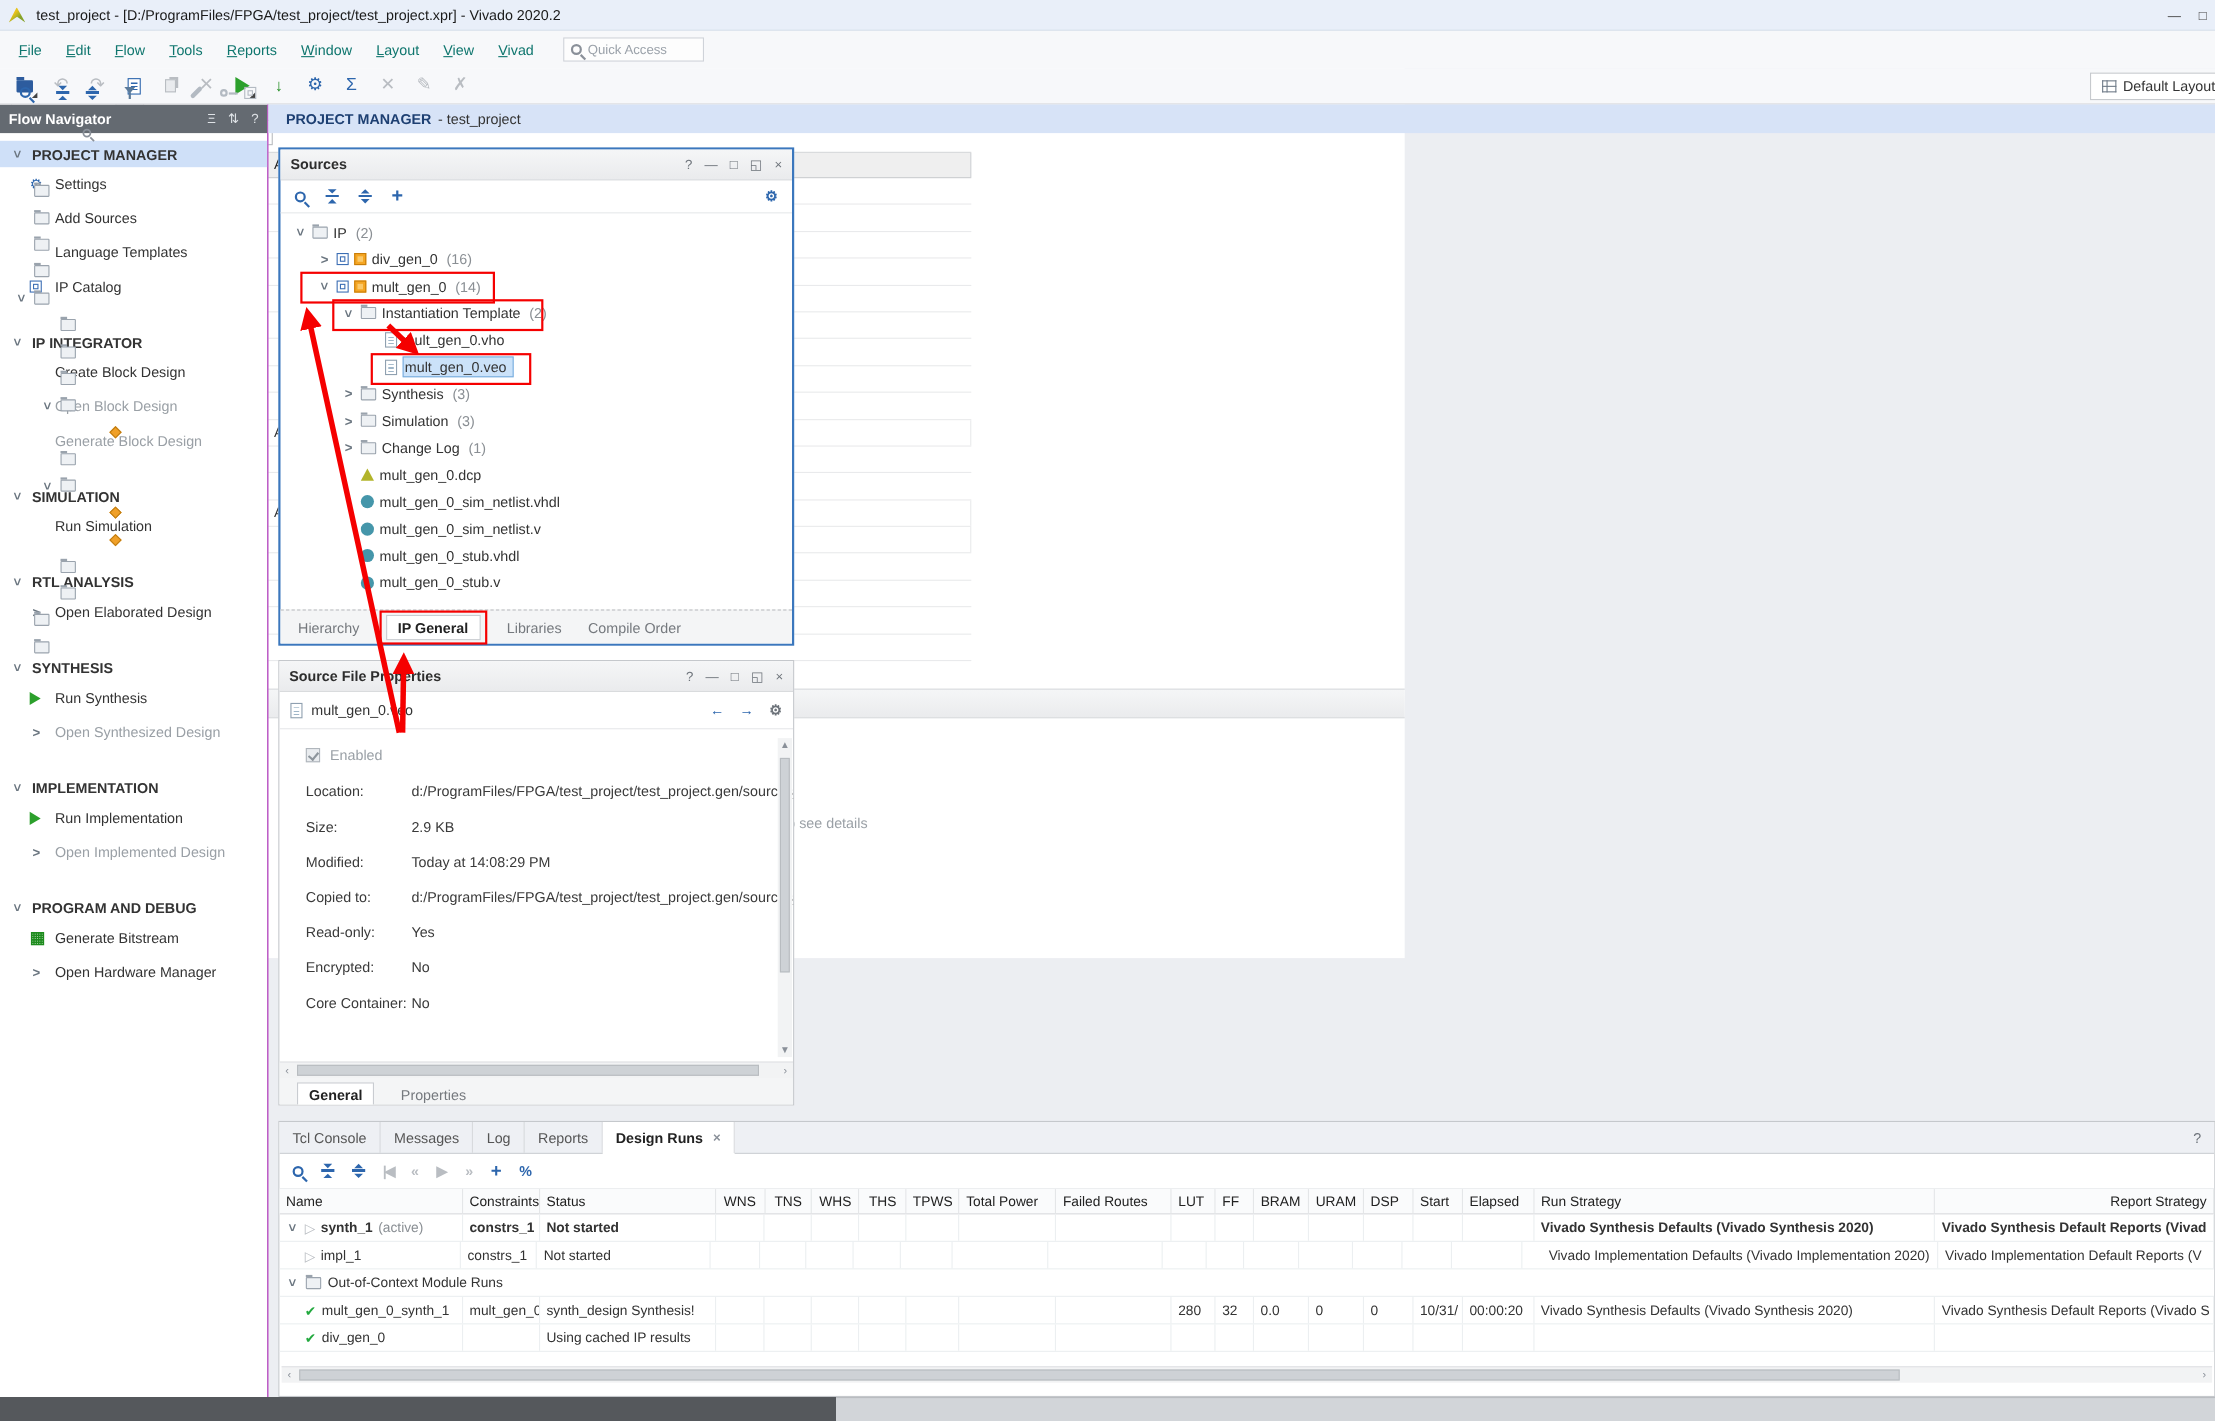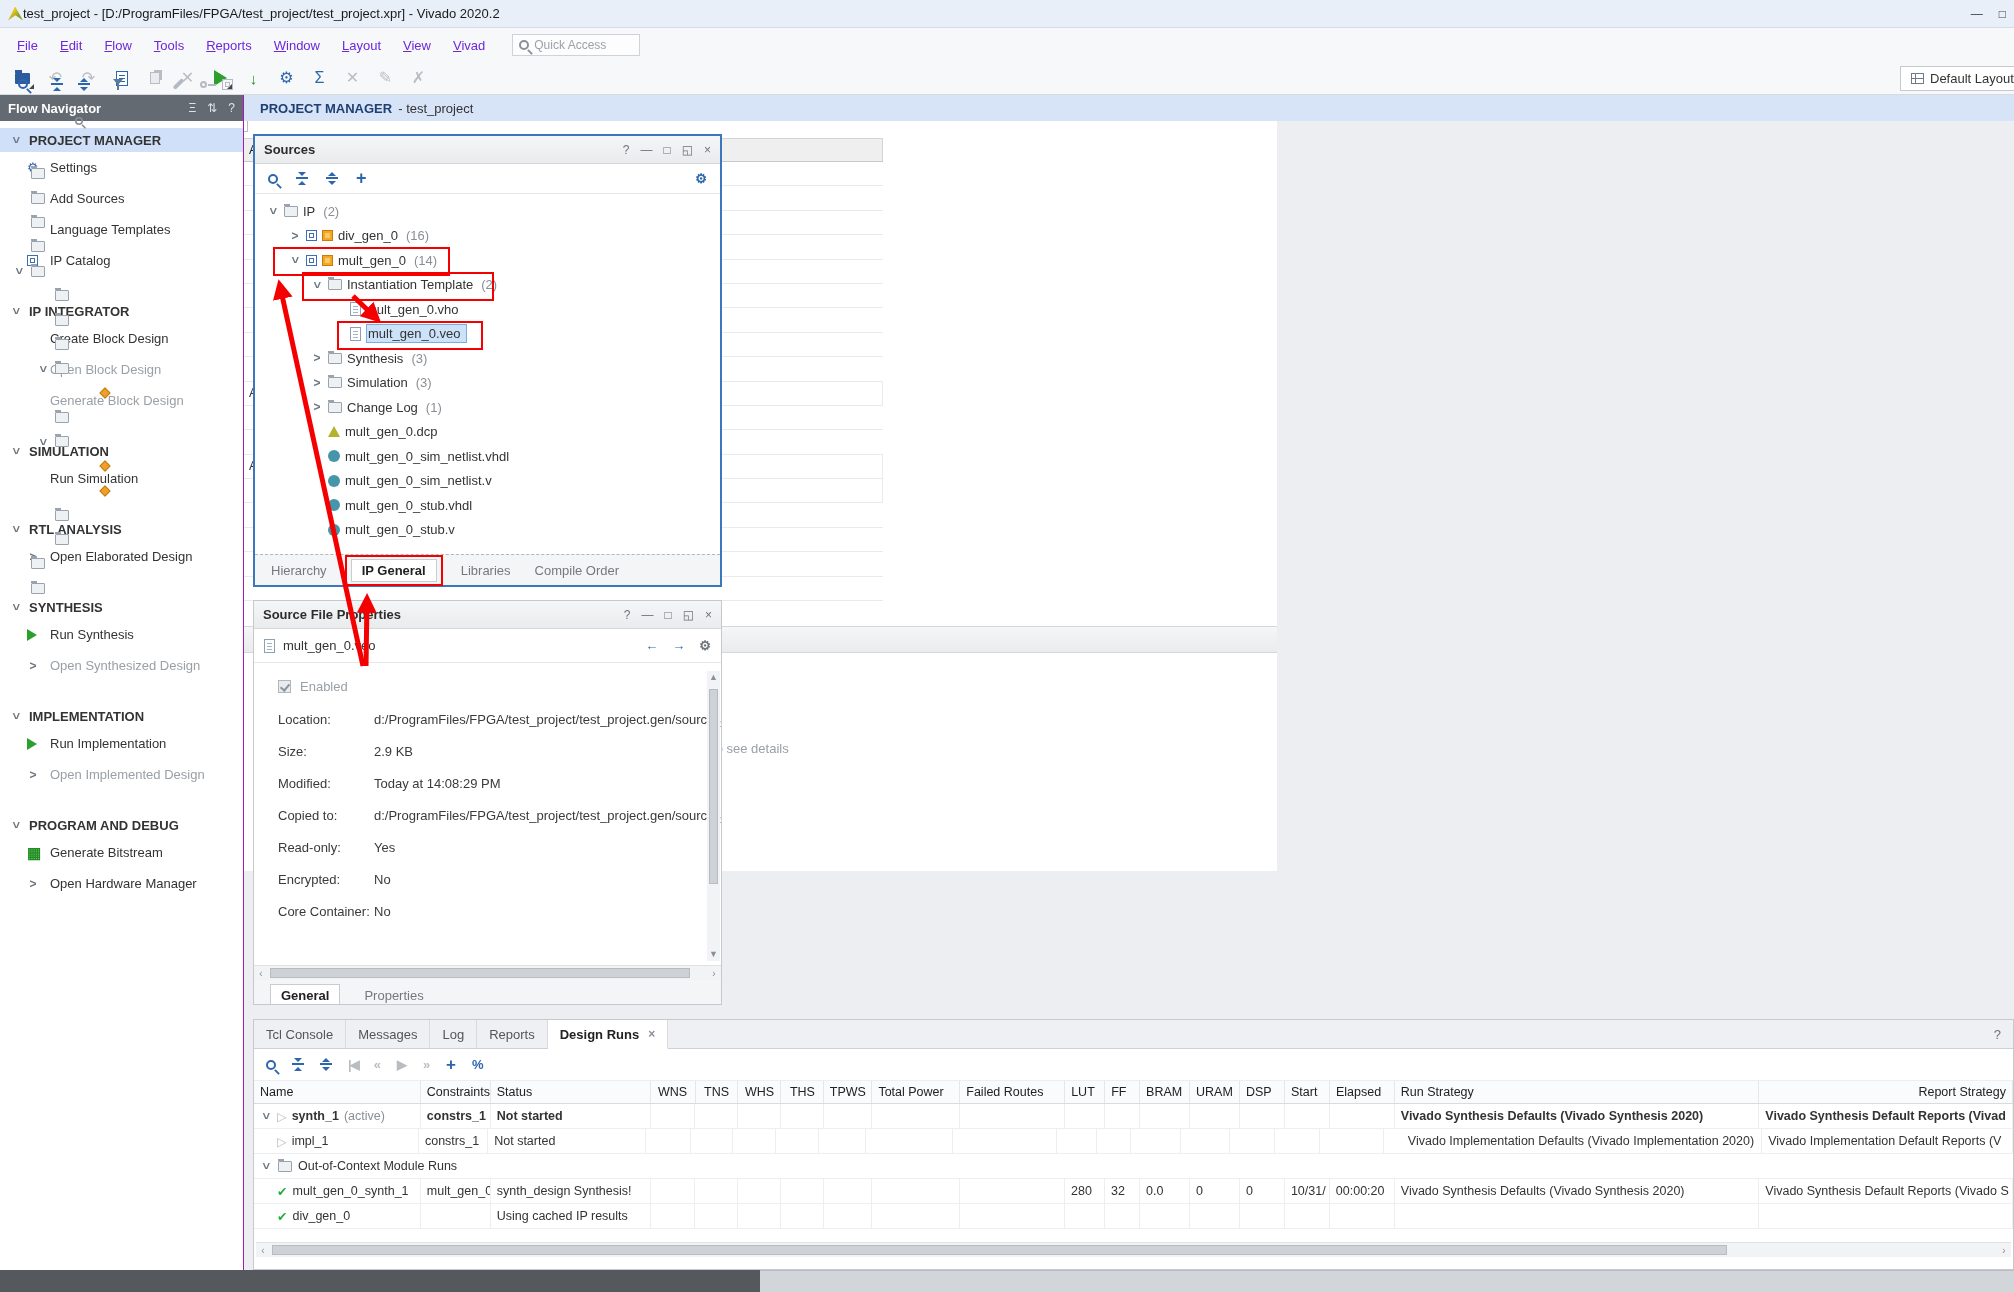--- a/index.html
+++ b/index.html
@@ -1,26 +1,26 @@
 <!DOCTYPE html>
 <html><head>
 <meta charset="utf-8">
 <style>
   *{margin:0;padding:0;box-sizing:border-box}
   html,body{background:#888}
   body{font-family:"Liberation Sans",sans-serif}
   #win{position:relative;width:2014px;height:1292px;background:#eceef2;overflow:hidden;font-size:13px;color:#333}
   .ic{display:inline-flex;align-items:center;justify-content:center;line-height:1}
   
-  #titlebar{position:absolute;left:0;top:0;width:2014px;height:28px;background:#e9eff9;border-bottom:1px solid #d4dce9;display:flex;align-items:center;padding:0 8px;}
+  #titlebar{position:absolute;left:0;top:0;width:2014px;height:28px;background:#e9eff9;border-bottom:1px solid #d4dce9;display:flex;align-items:center;padding:0 8px;gap:10px}
   #titlebar .ttl{font-size:13px;color:#1a1a1a}
   #titlebar .wctl{margin-left:auto;display:flex;gap:16px;color:#444;font-size:12px}
   .logo{width:15px;height:14px;background:linear-gradient(135deg,#e7c31d 35%,#86a32b 65%);clip-path:polygon(0 100%,48% 0,100% 100%,50% 62%)}
   #menubar{position:absolute;left:0;top:28px;width:2014px;height:34px;background:#f7f8fa;display:flex;align-items:center;padding-left:6px}
-  .menu-item{padding:5px 11px;color:#6d28d9;cursor:default}
+  .menu-item{padding:5px 11px;color:#0f766e;cursor:default}
   .menu-item::first-letter{text-decoration:underline}
   #qa{margin-left:16px;width:128px;height:22px;border:1px solid #cfd3d9;background:#fdfdfd;display:flex;align-items:center;gap:5px;padding:0 6px;color:#9aa1a9;font-size:12px}
   #toolbar{position:absolute;left:0;top:62px;width:2014px;height:33px;background:#f7f8fa;border-bottom:1px solid #d8dadd;display:flex;align-items:center;gap:8px;padding-left:10px}
   .tbtn{width:25px;height:25px;display:flex;align-items:center;justify-content:center;position:relative;font-size:16px}
   .tbtn.dd::after{content:'';position:absolute;right:1px;bottom:2px;border-left:5px solid transparent;border-bottom:5px solid #444}
   .gdis{color:#b9bdc2}
   .c-blue{color:#2d66ad}
   #layoutsel{position:absolute;right:-36px;top:4px;height:25px;background:#fff;border:1px solid #c6c9cd;display:flex;align-items:center;gap:6px;padding:0 10px;color:#333;width:150px}
   
   .sh-folder-open{width:15px;height:11px;background:#2d5c9e;border-radius:1px;position:relative}

